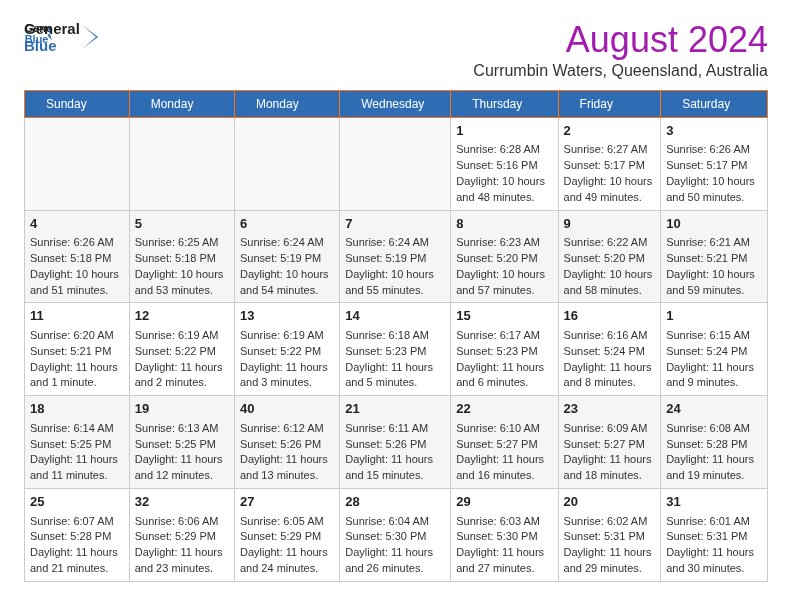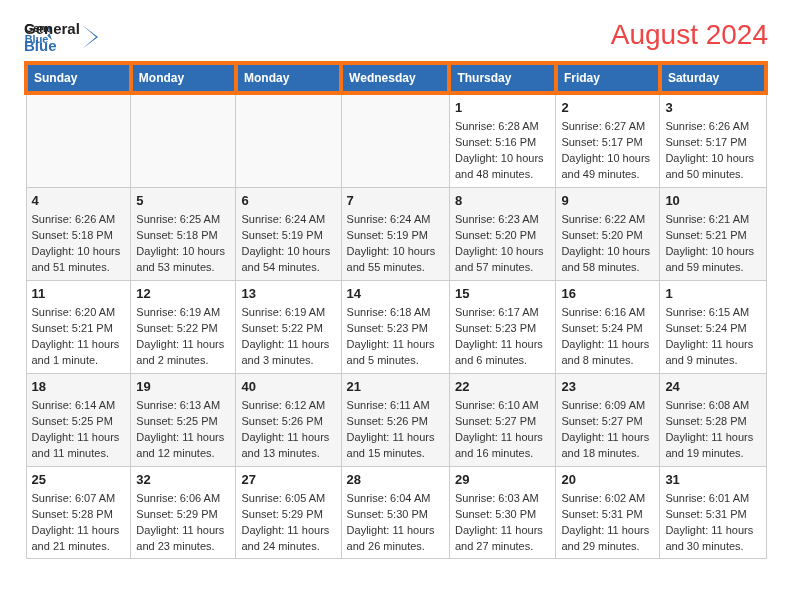--- a/index.html
+++ b/index.html
@@ -22,44 +22,44 @@
       gap: 4px;
     }
     .logo-icon {
       width: 28px;
       height: 28px;
     }
     .title-block {
       text-align: right;
     }
     .main-title {
-      font-size: 28px;
+      font-size: 36px;
       font-weight: normal;
-      color: #ef4444;
+      color: #a21caf;
       line-height: 1.1;
     }
     .subtitle {
       font-size: 16px;
       color: #333;
       margin-top: 2px;
     }
     table {
       width: 100%;
       border-collapse: collapse;
       margin-top: 10px;
       font-size: 11px;
     }
     thead tr th {
       background-color: #2e6db4;
       color: #fff;
       text-align: left;
-      padding: 6px 6px;
+      padding: 6px 21px;
       font-size: 12px;
-      font-weight: bold;
-      border: 4px solid #f97316;
+      font-weight: normal;
+      border: 1px solid #f97316;
     }
     tbody tr td {
       border: 1px solid #ccc;
       padding: 4px 5px;
       vertical-align: top;
       width: 113px;
       min-height: 80px;
       background: #fff;
       color: #333;
       line-height: 1.4;
@@ -90,20 +90,21 @@
   <div class="logo">
     <svg class="logo-icon" viewBox="0 0 36 36" xmlns="http://www.w3.org/2000/svg">
       <text x="1" y="16" font-size="14" font-weight="bold" fill="#222" font-family="Arial">General</text>
       <text x="1" y="30" font-size="14" font-weight="bold" fill="#2e6db4" font-family="Arial">Blue</text>
       <polygon points="30,8 36,14 30,20 36,26 30,8" fill="#2e6db4"></polygon>
     </svg>
 
   </div>
   <div class="title-block">
     <div class="main-title">August 2024</div>
+    <div class="subtitle">Currumbin Waters, Queensland, Australia</div>
   </div>
 </div>
 
 <div style="position:absolute;top:20px;left:24px;display:flex;align-items:center;gap:2px;">
   <div style="display:flex;flex-direction:column;align-items:flex-start;line-height:1.15;">
     <span style="font-size:15px;font-weight:bold;color:#222;font-family:Arial;">General</span>
     <span style="font-size:15px;font-weight:bold;color:#2e6db4;font-family:Arial;">Blue</span>
   </div>
   <svg width="22" height="32" viewBox="0 0 22 32">
     <polygon points="0,4 14,16 0,28 16,16" fill="#2e6db4"></polygon>

